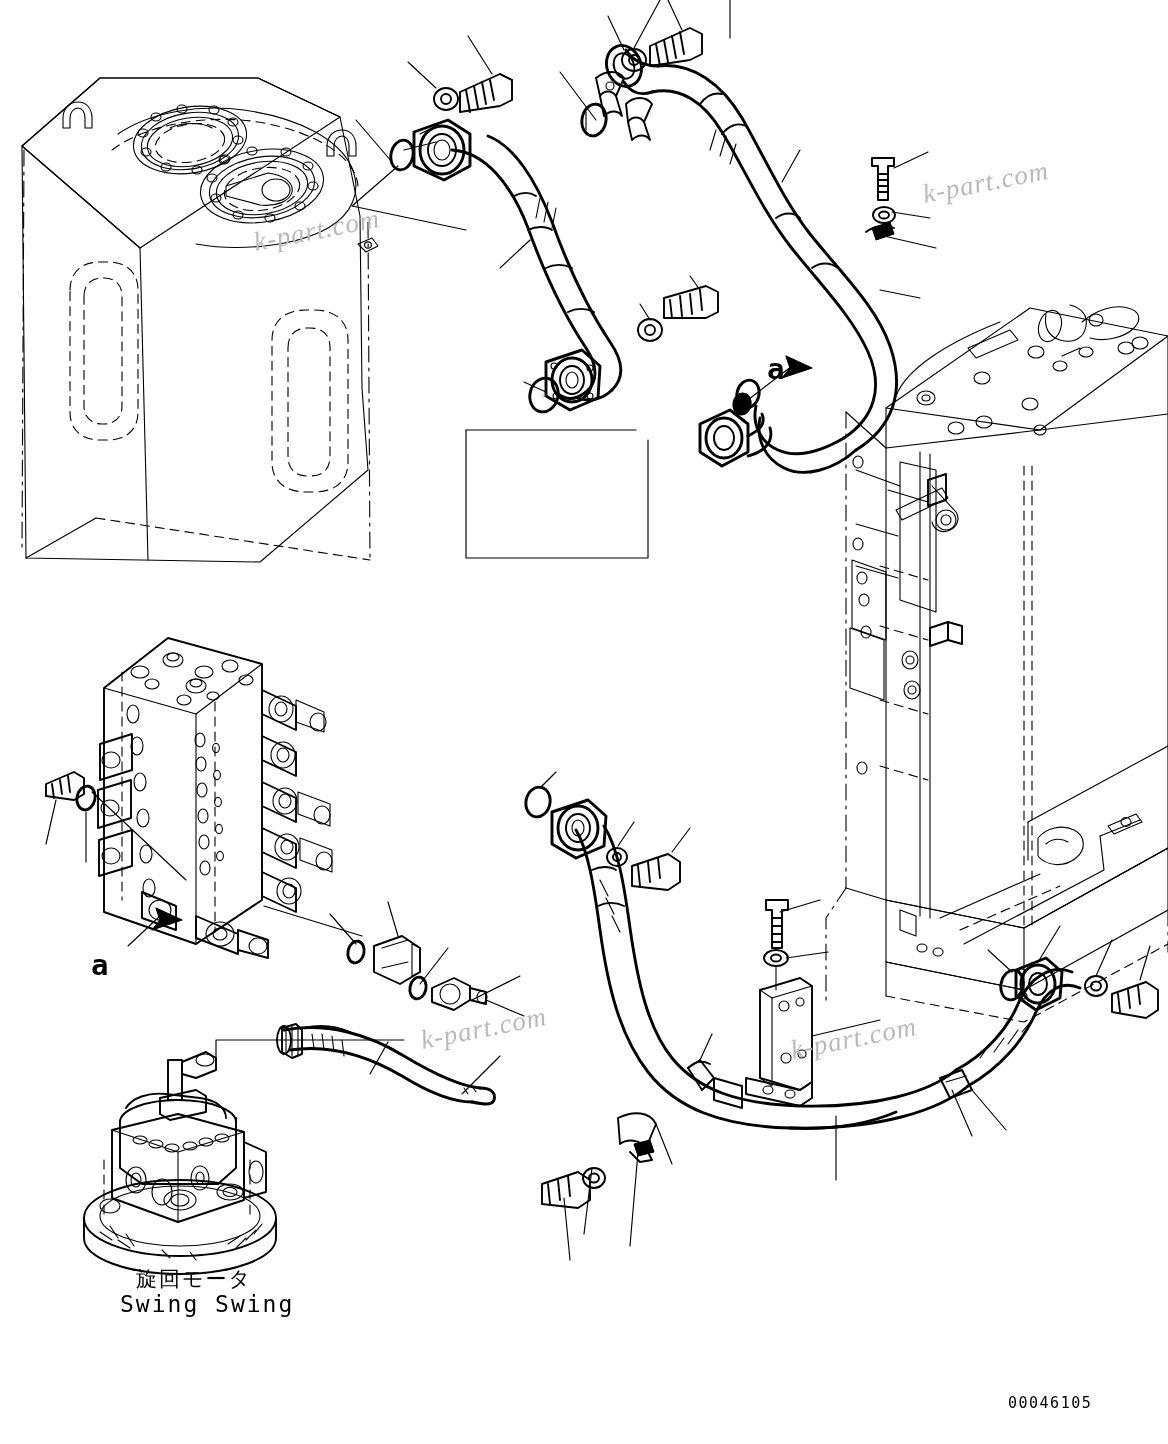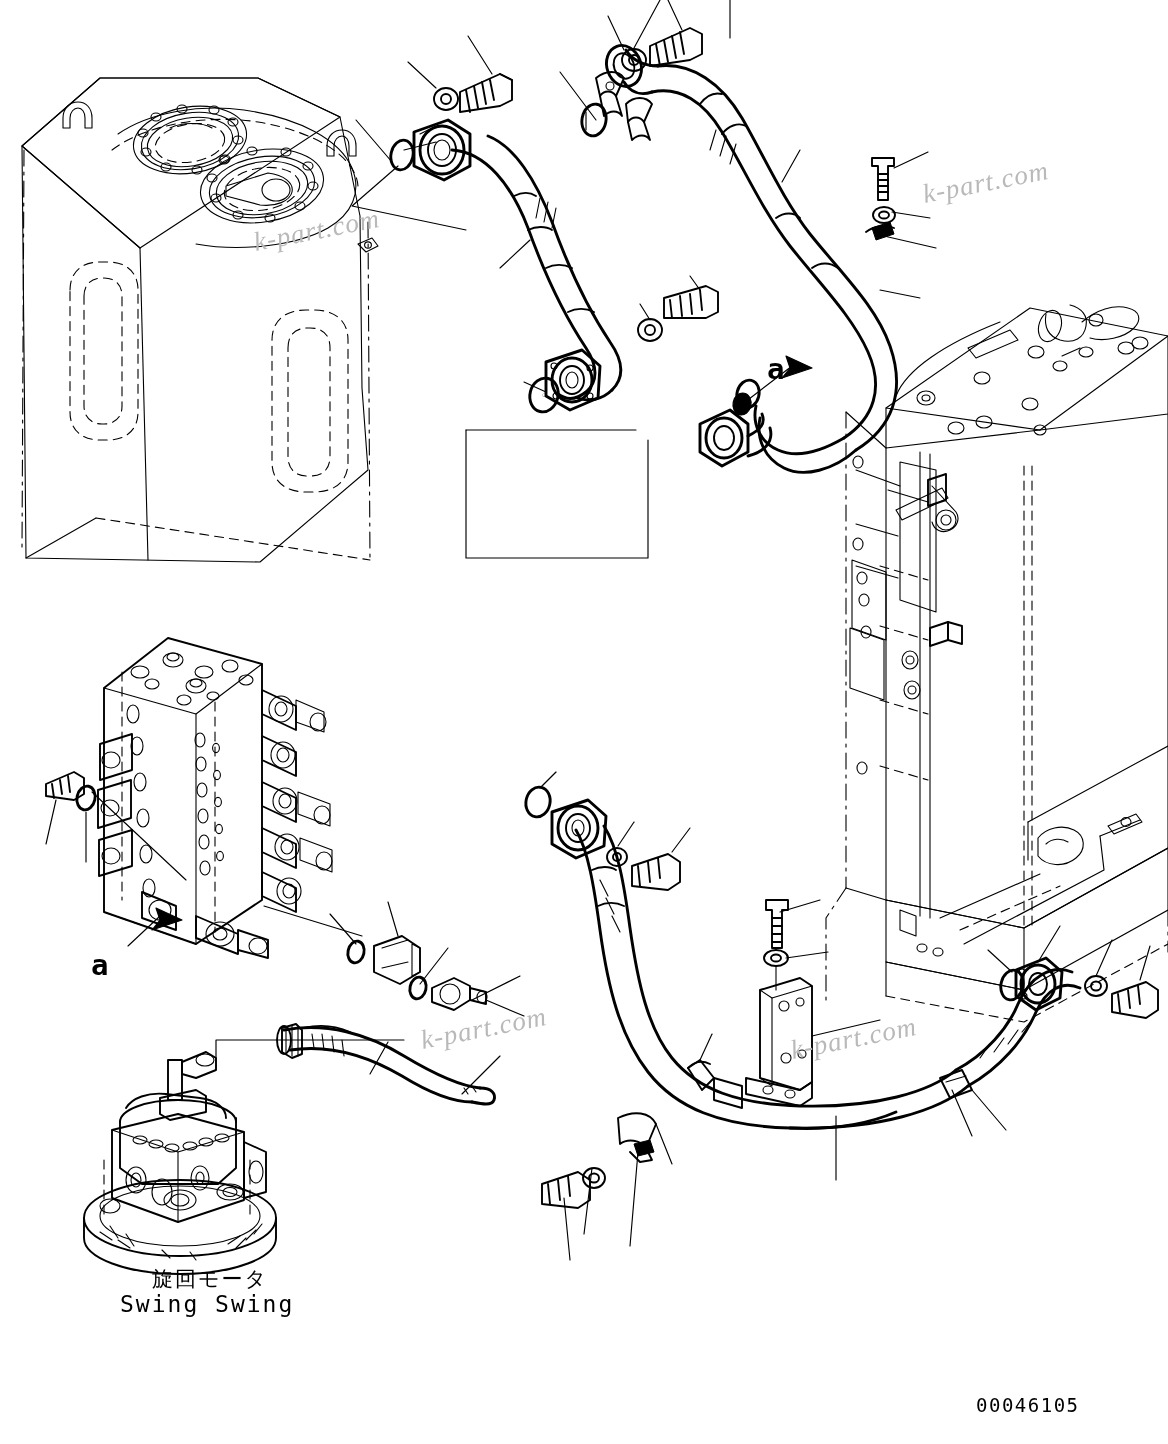--- a/index.html
+++ b/index.html
@@ -21,23 +21,23 @@
   .lead{stroke-width:1.15;}
   .fillk{fill:#000;stroke:#000;}
   .label{
     position:absolute;
     color:#000;
     white-space:pre;
     font-family:"DejaVu Sans Mono", monospace;
   }
   #lbl-callout-a-top{left:767px;top:352px;font-size:29px;font-weight:700;letter-spacing:0px;}
   #lbl-callout-a-left{left:91px;top:948px;font-size:29px;font-weight:700;}
-  #lbl-swing-jp{left:152px;top:1265px;font-size:21px;letter-spacing:2px;}
+  #lbl-swing-jp{left:136px;top:1265px;font-size:21px;letter-spacing:2px;}
   #lbl-swing-en{left:120px;top:1291px;font-size:23px;letter-spacing:2px;}
-  #lbl-drawing-no{left:976px;top:1394px;font-size:19px;letter-spacing:1.5px;}
+  #lbl-drawing-no{left:1008px;top:1394px;font-size:15px;letter-spacing:1.5px;}
   .wm{
     position:absolute;
     color:#b9b9b9;
     font-family:"Liberation Serif", serif;
     font-style:italic;
     font-size:27px;
     letter-spacing:1px;
     white-space:pre;
     user-select:none;
   }

